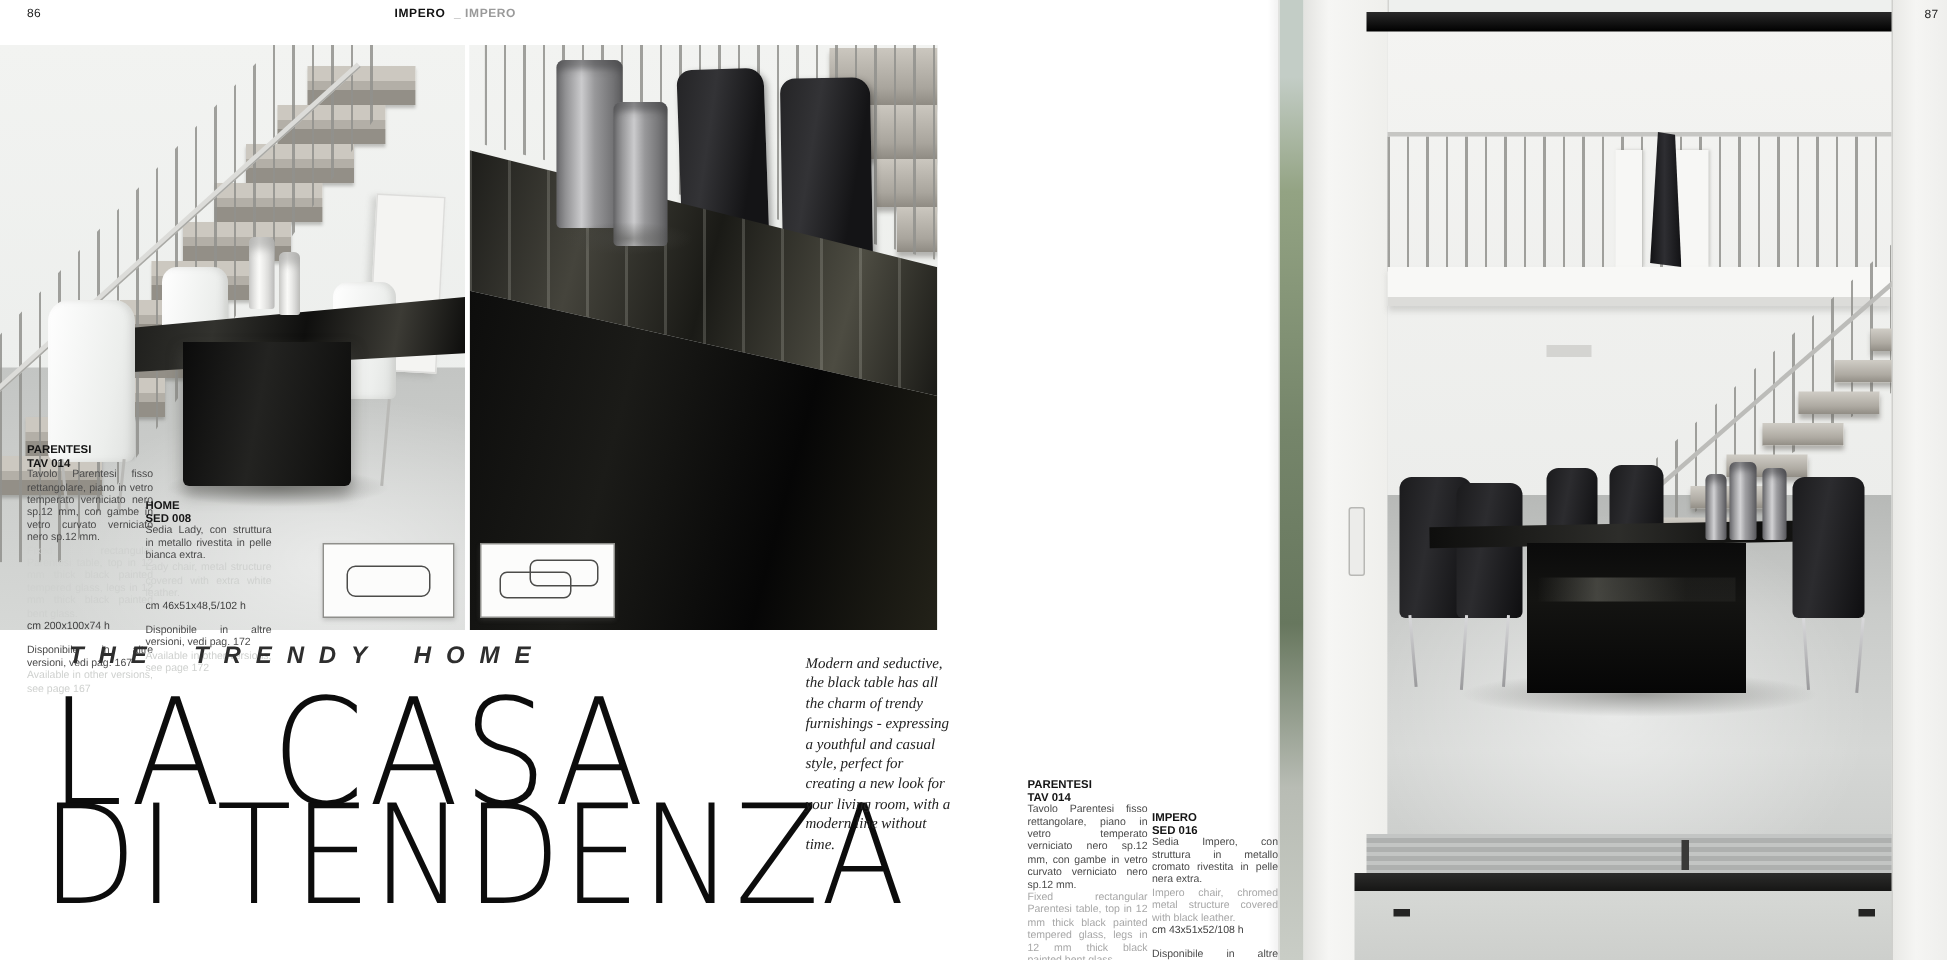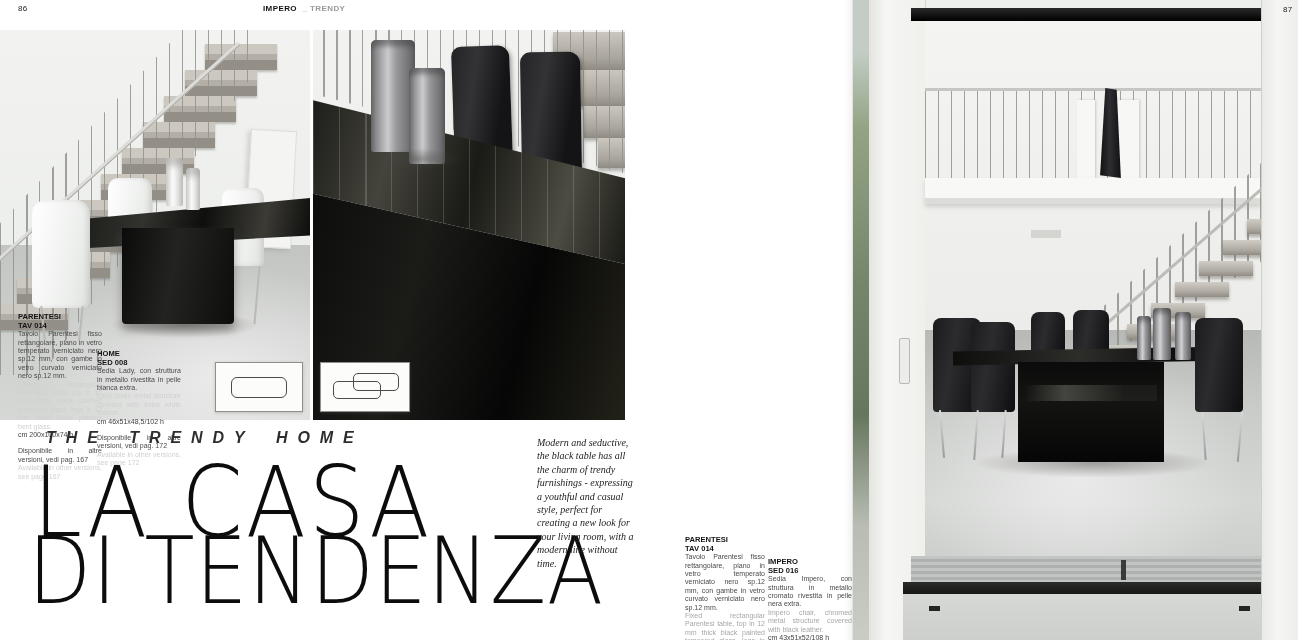--- a/index.html
+++ b/index.html
@@ -91,21 +91,21 @@
     background:repeating-linear-gradient(180deg,#c3c5c4 0 3px,#aeb0af 3px 6px);}
   .p3-granite{left:50px;top:582px;width:360px;height:12px;background:linear-gradient(180deg,#2c2c2b,#161615);}
   .p3-outpave{left:50px;top:594px;width:396px;height:46px;background:linear-gradient(180deg,#d6d8d5,#cdcfcc);}
   .p3-drain{position:absolute;width:11px;height:5px;background:#242423;}
   .p3-handle{left:46px;top:338px;width:9px;height:44px;background:#ececea;border:1px solid #b8b8b5;border-radius:2px;}
   .shadow-ell{position:absolute;background:radial-gradient(ellipse,rgba(70,70,66,.45),rgba(0,0,0,0) 70%);}
   
   .diagram-card{position:absolute;background:#fcfcfb;border:1px solid #8f8f8b;box-shadow:0 1px 3px rgba(100,100,96,.3);}
   .diagram-rect{position:absolute;border:1.5px solid #4c4c4a;border-radius:6px;background:transparent;}
   
-  .spec{position:absolute;width:84px;font-size:7px;line-height:8.4px;text-align:justify;margin-top:17px;}
+  .spec{position:absolute;width:84px;font-size:7px;line-height:8.4px;text-align:justify;}
   .spec .spec-name,.spec .spec-code{font-weight:bold;font-size:7.6px;line-height:8.6px;color:#141414;text-align:left;}
   .spec .it{color:#4a4a4a;}
   .spec .en{color:#a7a7a7;}
   .spec.on-photo .en{color:#cfd1cf;}
   .spec .dims{color:#3f3f3f;text-align:left;}
   .spec .avail{margin-top:8px;}
   
   .kicker{position:absolute;left:46px;top:429px;font-style:italic;font-size:16px;font-weight:bold;
     letter-spacing:.62em;word-spacing:.45em;color:#2e2e2e;}
   .headline{position:absolute;font-family:"DejaVu Sans",sans-serif;font-weight:100;color:#0c0c0c;
@@ -119,21 +119,21 @@
   .gutter-shade{position:absolute;left:845px;top:0;width:7px;height:640px;background:linear-gradient(90deg,rgba(0,0,0,0),rgba(0,0,0,.05));}
 </style>
 </head>
 <body>
 
 <div id="spread">
 
   <div class="pagenum" style="left:18px;top:4px;">86</div>
   <div class="header-title">
     <span class="sec1">IMPERO</span>
-    <span class="sec2">_ TRENDY</span>
+    <span class="sec2">_ IMPERO</span>
   </div>
 
   <div id="photo1" class="photo">
     <div class="abs p1-wall"></div>
     <div class="abs p1-floor"></div>
     <div class="p1-step" style="left:205px;top:14px;"></div>
     <div class="p1-step" style="left:185px;top:40px;"></div>
     <div class="p1-step" style="left:164px;top:66px;"></div>
     <div class="p1-step" style="left:143px;top:92px;"></div>
     <div class="p1-step" style="left:122px;top:118px;"></div>

